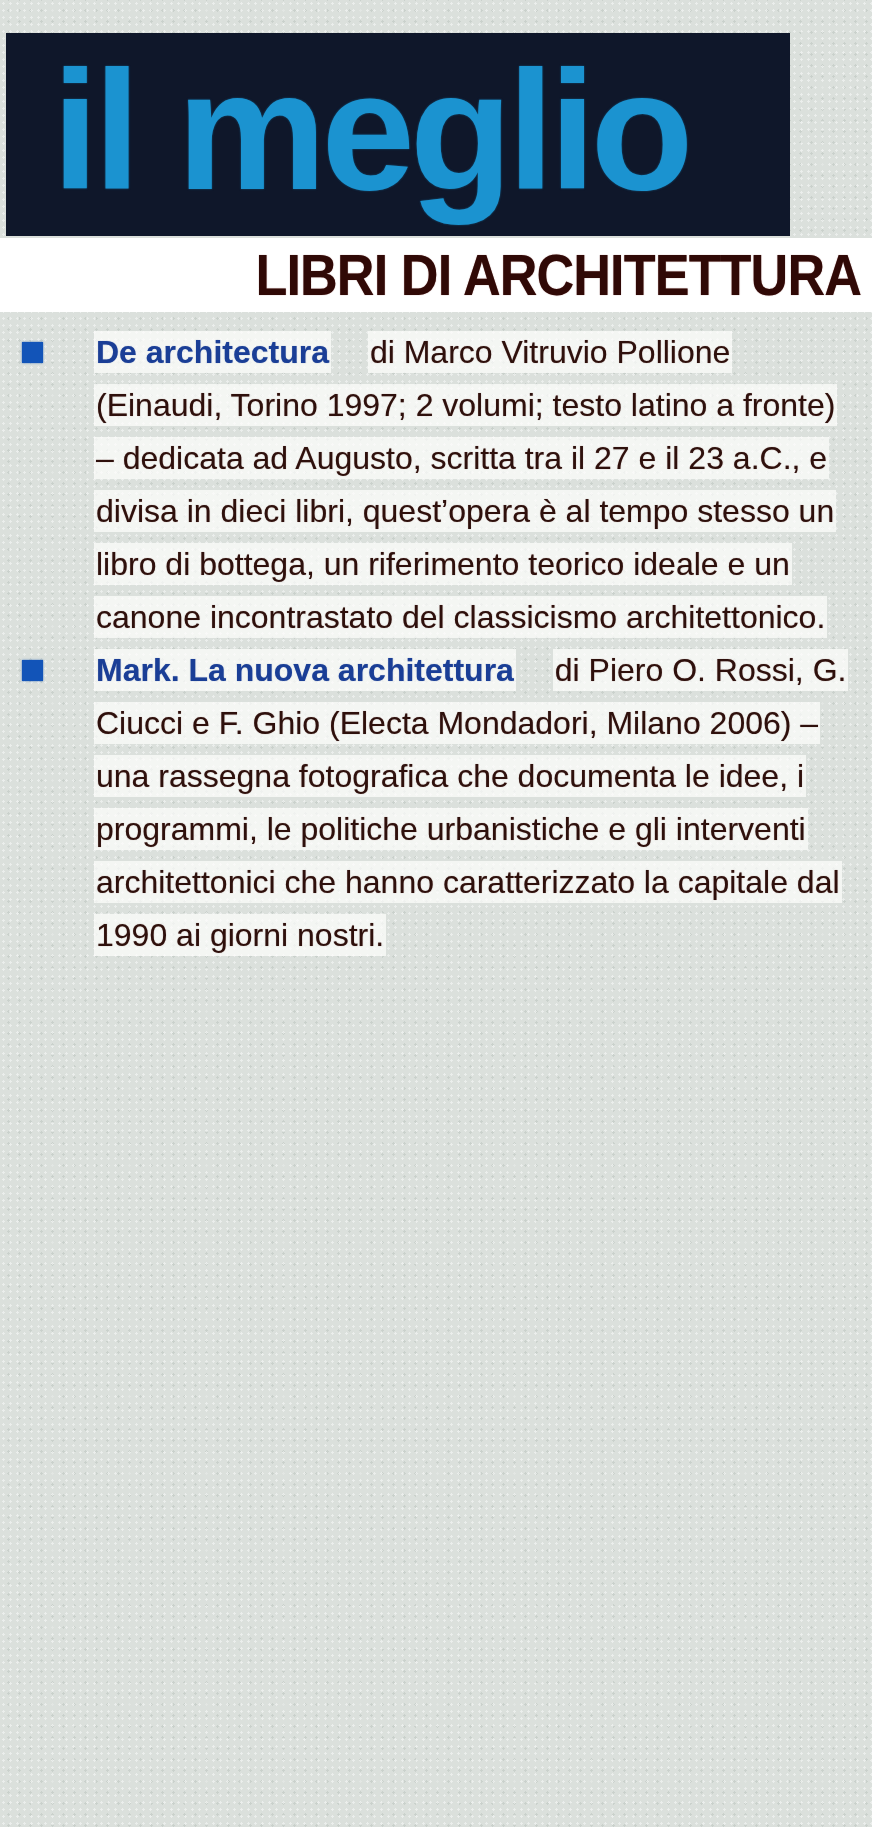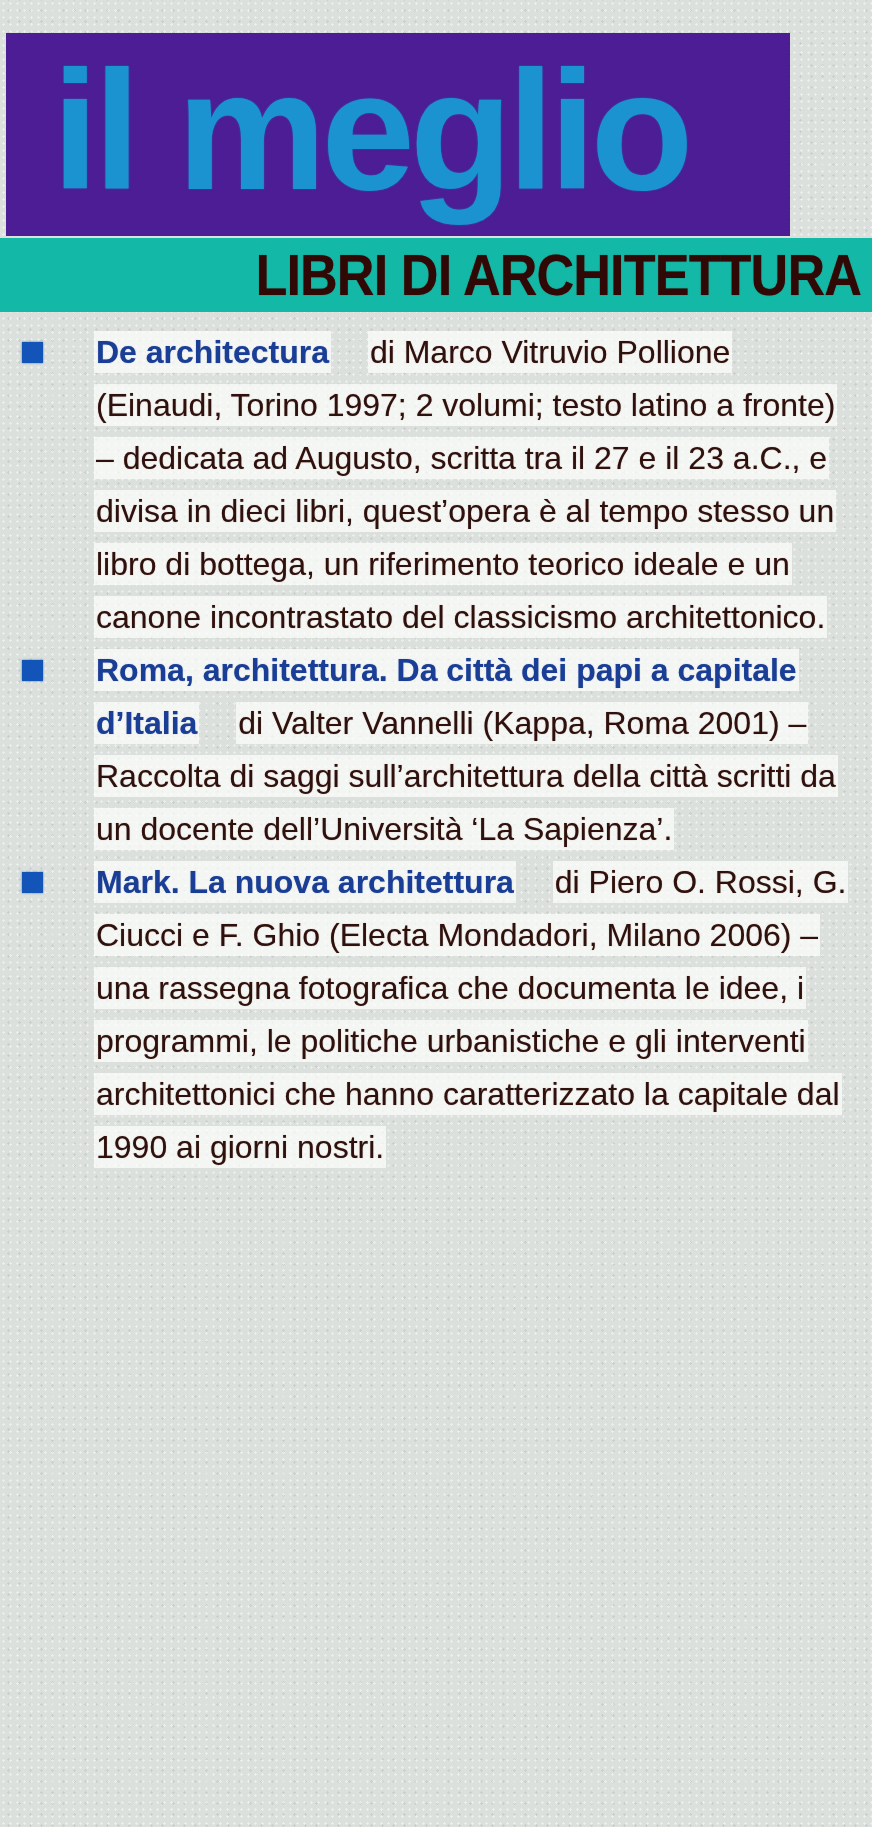--- a/index.html
+++ b/index.html
@@ -12,34 +12,34 @@
       radial-gradient(rgba(140,155,145,.22) 1px, transparent 1.4px);
     background-size:7px 7px, 11px 11px;
     background-position:0 0, 3px 5px;
     overflow:hidden;
   }
   .page { position:relative; width:872px; height:1827px; }
 
   
   .title-box {
     position:absolute; left:6px; top:33px; width:784px; height:203px;
-    background:#4c1d95;
+    background:#0f172a;
     display:flex; align-items:center;
   }
   .title-box h1 {
     font-size:168px; font-weight:bold; line-height:1;
     letter-spacing:-5px; margin-left:46px; margin-top:-8px;
     color:var(--accent-blue,#1b93d0);
     text-shadow:0 0 2px rgba(27,147,208,.55);
   }
 
   
   .subtitle-band {
     position:absolute; left:0; top:238px; width:872px; height:74px;
-    background:#14b8a6;
+    background:#ffffff;
     display:flex; align-items:center; justify-content:flex-end;
   }
   .subtitle-band h2 {
     font-size:58px; font-weight:bold; line-height:1;
     color:var(--subtitle-color,#300906);
     letter-spacing:-1px;
     transform:scaleX(.9); transform-origin:right center;
     padding-right:12px;
     text-shadow:0 0 1px rgba(90,10,5,.6);
   }
@@ -90,27 +90,20 @@
   <li class="book-item">
     <span class="bullet"></span>
     <p class="book-text">
       <b class="book-title">De architectura</b>
       <span class="book-desc">di Marco Vitruvio Pollione (Einaudi, Torino 1997; 2 volumi; testo latino a fronte) – dedicata ad Augusto, scritta tra il 27 e il 23 a.C., e divisa in dieci libri, quest’opera è al tempo stesso un libro di bottega, un riferimento teorico ideale e un canone incontrastato del classicismo architettonico.</span>
     </p>
   </li>
 
 
 
-  <li class="book-item">
-    <span class="bullet"></span>
-    <p class="book-text">
-      <b class="book-title">Roma, architettura. Da città dei papi a capitale d’Italia</b>
-      <span class="book-desc">di Valter Vannelli (Kappa, Roma 2001) – Raccolta di saggi sull’architettura della città scritti da un docente dell’Università ‘La Sapienza’.</span>
-    </p>
-  </li>
 
   <li class="book-item">
     <span class="bullet"></span>
     <p class="book-text">
       <b class="book-title">Mark. La nuova architettura</b>
       <span class="book-desc">di Piero O. Rossi, G. Ciucci e F. Ghio (Electa Mondadori, Milano 2006) – una rassegna fotografica che documenta le idee, i programmi, le politiche urbanistiche e gli interventi architettonici che hanno caratterizzato la capitale dal 1990 ai giorni nostri.</span>
     </p>
   </li>
 
 </ul>

